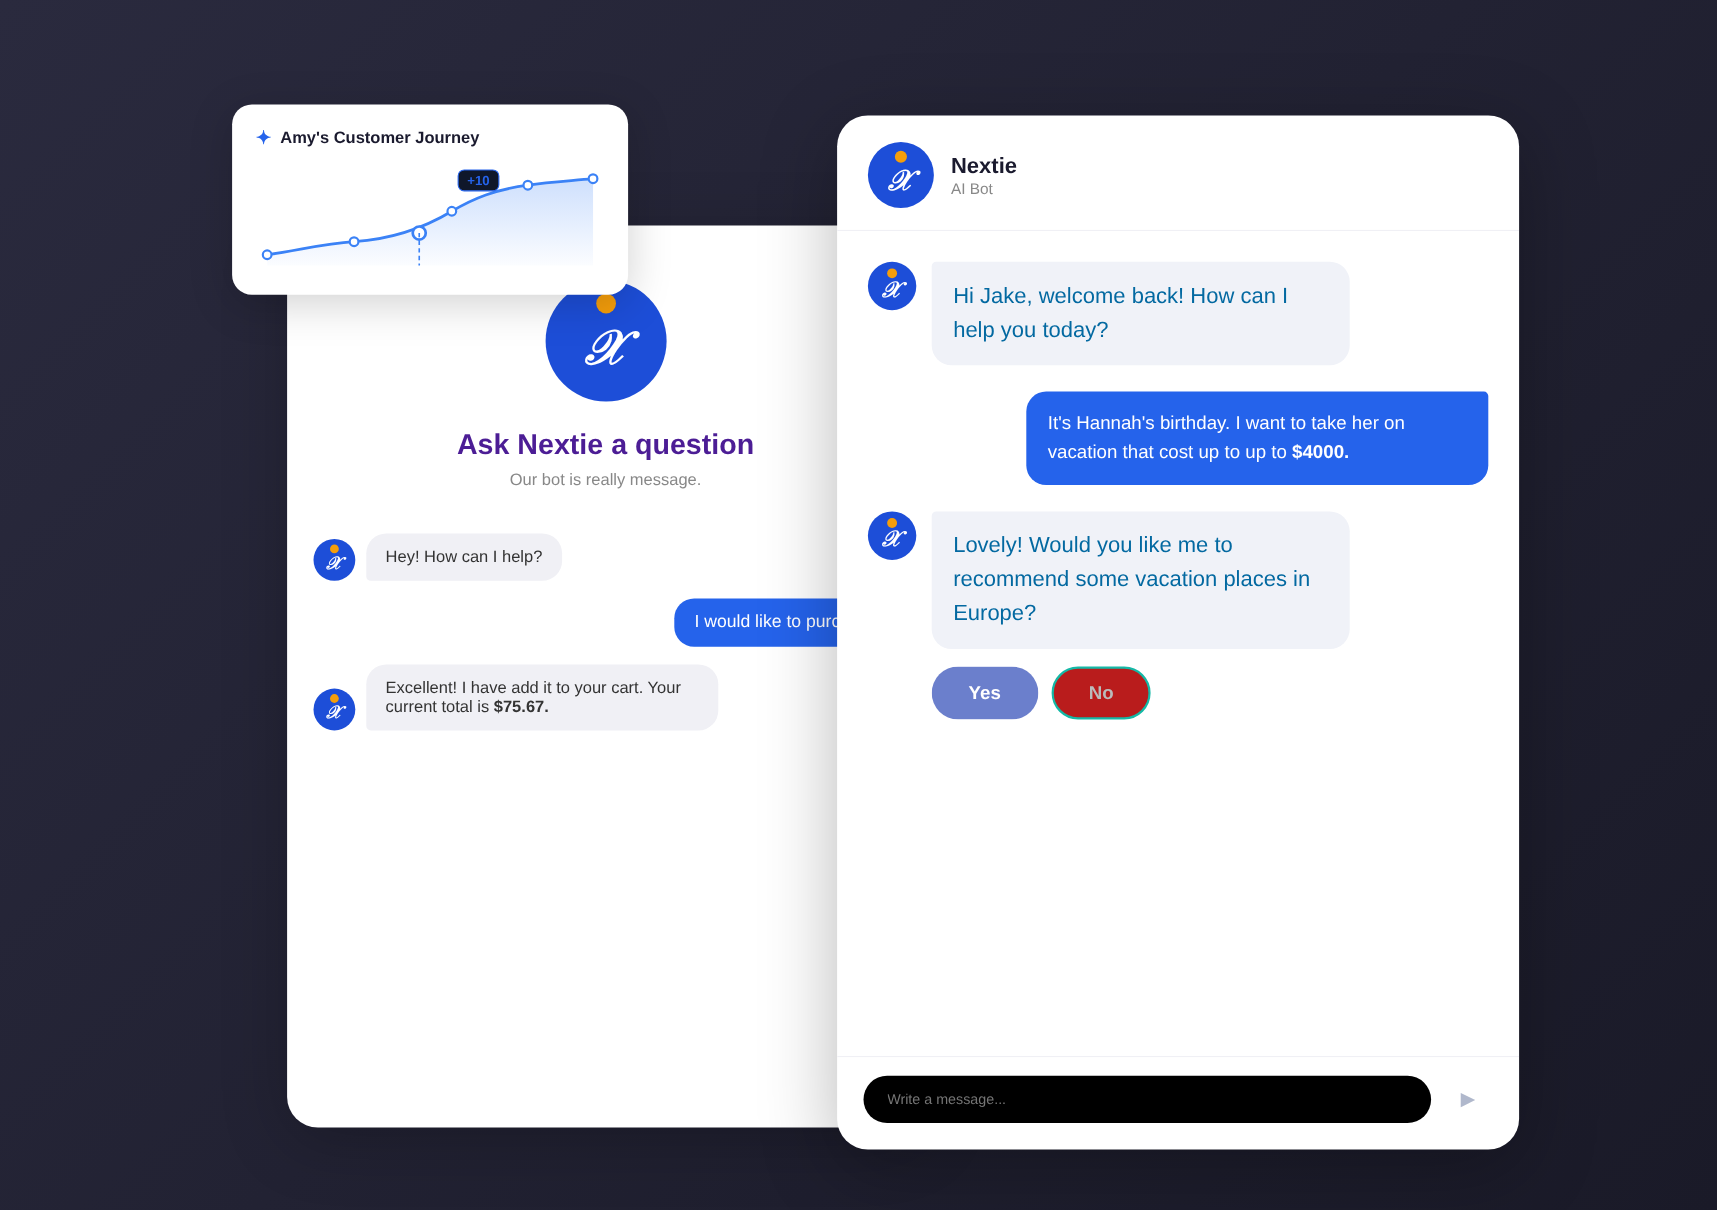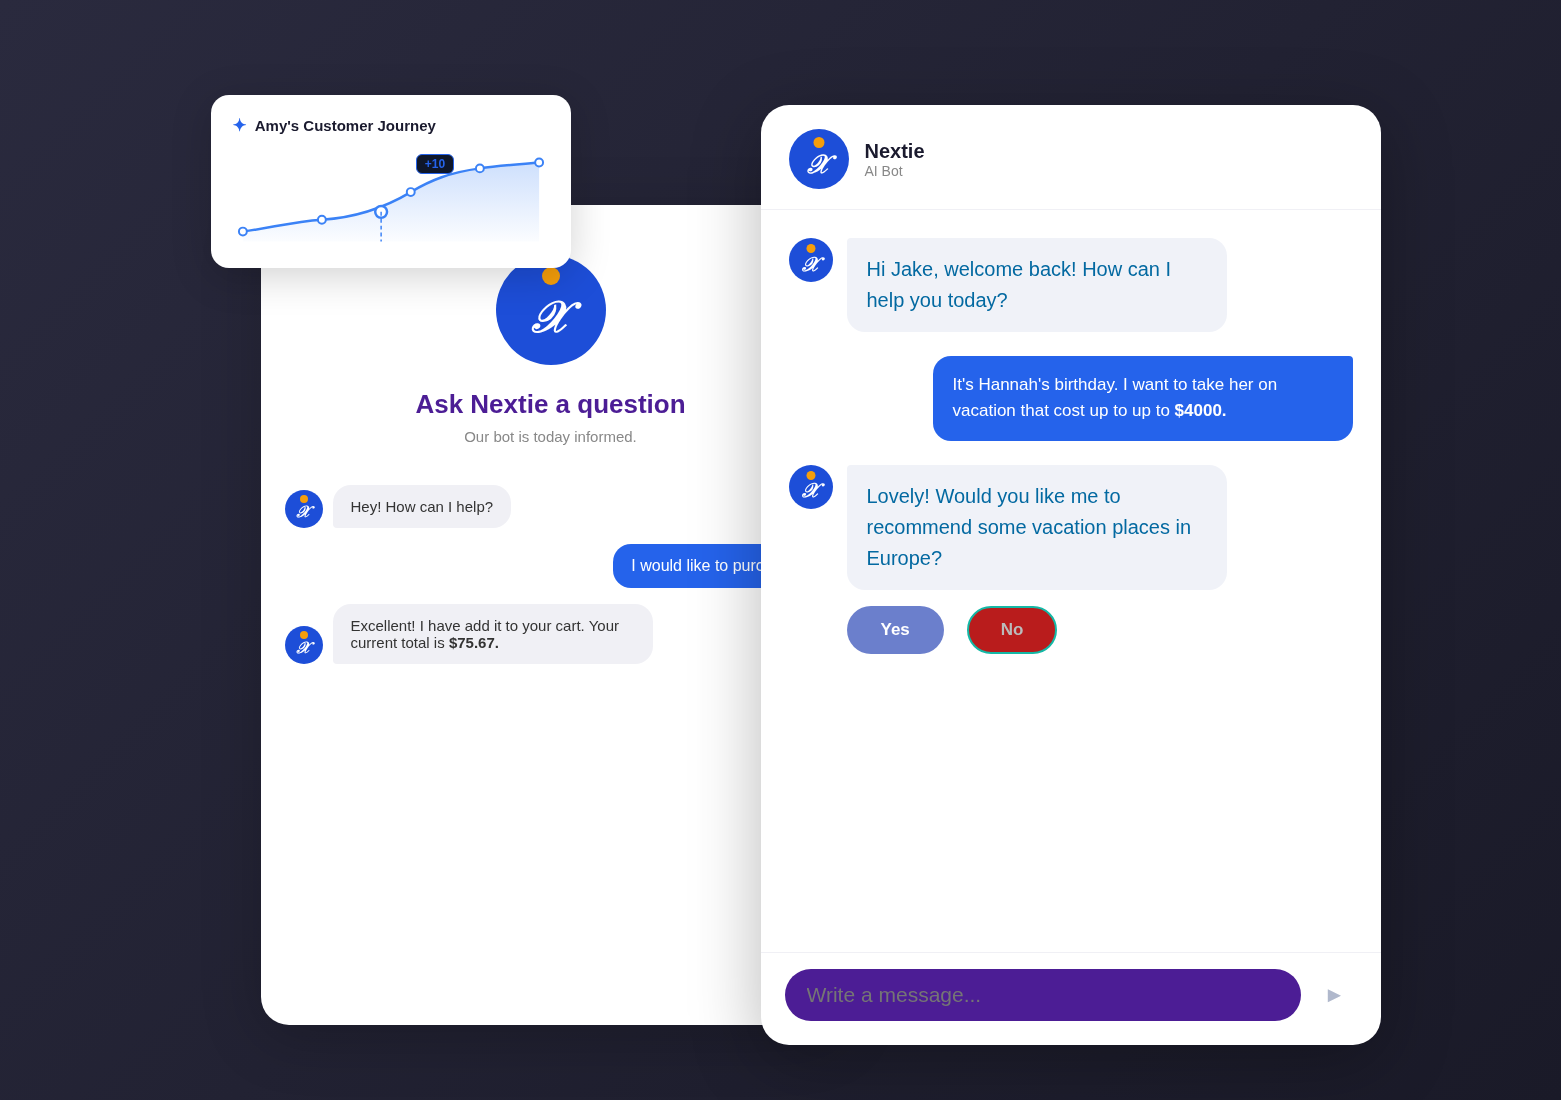--- a/index.html
+++ b/index.html
@@ -317,21 +317,21 @@
       font-weight: 800;
     }
 
     .reply-with-options {
       display: flex;
       flex-direction: column;
       gap: 16px;
     }
     .options-row {
       display: flex;
-      gap: 23px;
+      gap: 12px;
     }
     .opt-btn {
       padding: 12px 32px;
       border-radius: 50px;
       font-size: 17px;
       font-weight: 600;
       cursor: pointer;
       border: 2px solid transparent;
     }
     .opt-btn.yes {
@@ -346,25 +346,25 @@
 
     .chat-input-area {
       padding: 16px 24px 24px;
       border-top: 1.5px solid #f0f0f5;
       display: flex;
       align-items: center;
       gap: 12px;
     }
     .chat-input {
       flex: 1;
-      background: #4c1d95;
+      background: #000000;
       border: none;
       border-radius: 50px;
       padding: 14px 22px;
-      font-size: 21px;
+      font-size: 13px;
       color: #aaa;
       outline: none;
     }
     .send-btn {
       width: 44px;
       height: 44px;
       background: transparent;
       border: none;
       cursor: pointer;
       display: flex;
@@ -410,21 +410,21 @@
       </svg>
     </div>
   </div>
 
   <div class="chat-back">
     <div class="bot-hero-avatar">
       <span class="dot"></span>
       <span class="x-letter">𝒳</span>
     </div>
     <div class="chat-back-title">Ask Nextie a question</div>
-    <div class="chat-back-sub">Our bot is today informed.</div>
+    <div class="chat-back-sub">Our bot is really message.</div>
 
     <div class="back-messages">
 
       <div class="back-msg-row">
         <div class="small-avatar">
           <span class="s-dot"></span>
           <span class="s-x">𝒳</span>
         </div>
         <div class="back-bubble">Hey! How can I help?</div>
       </div>

